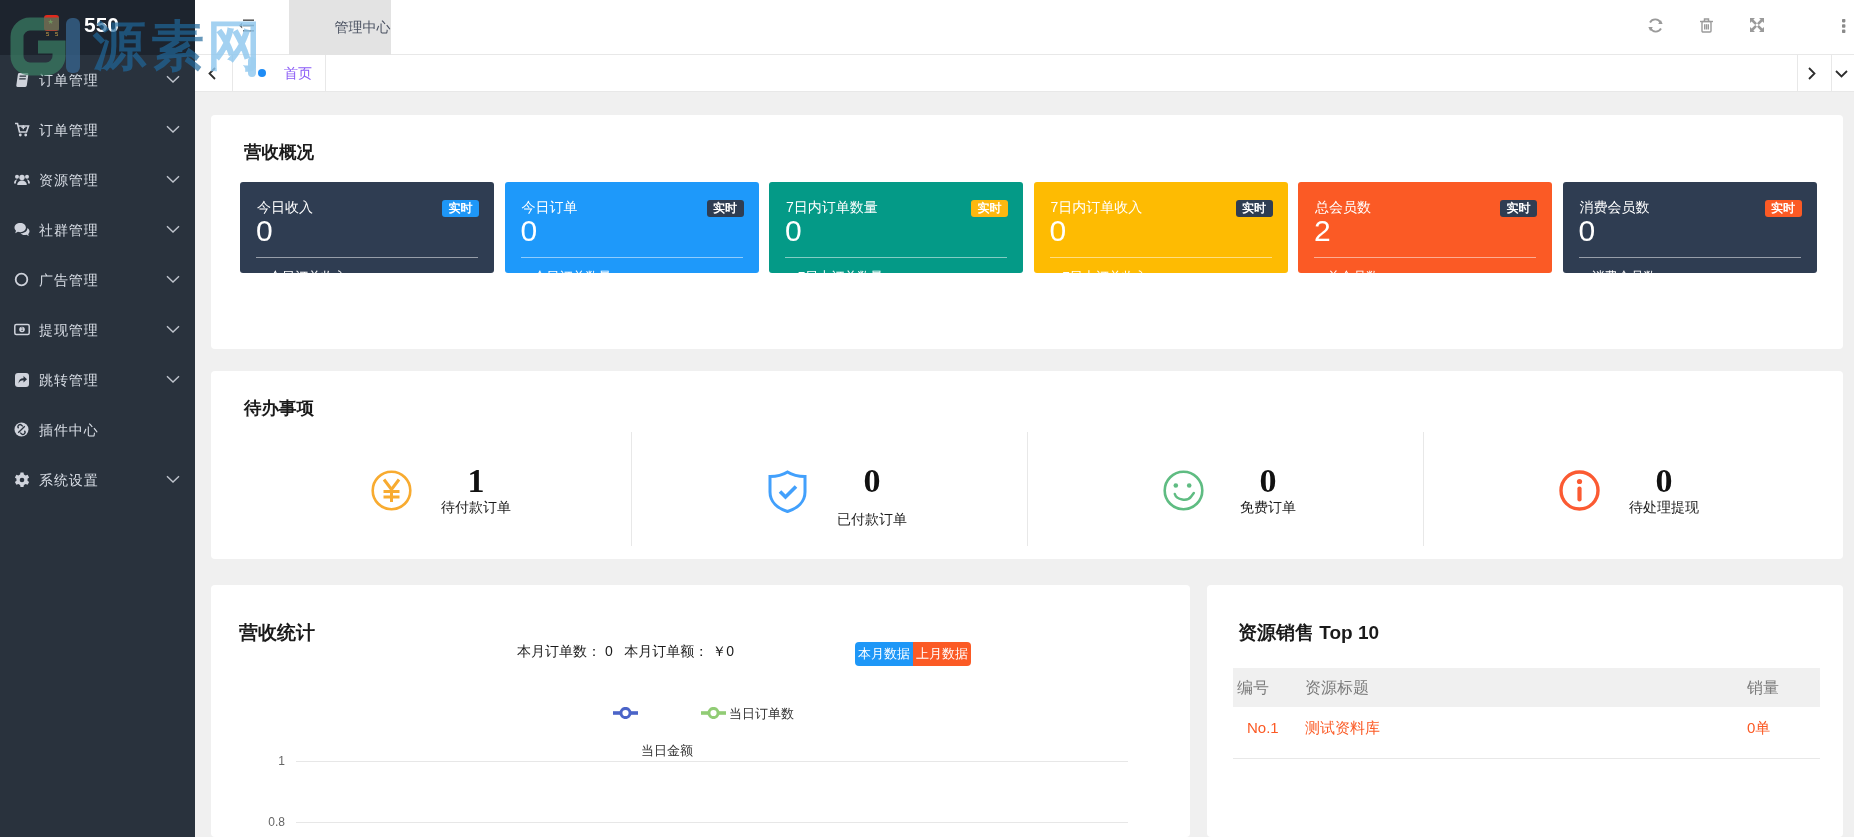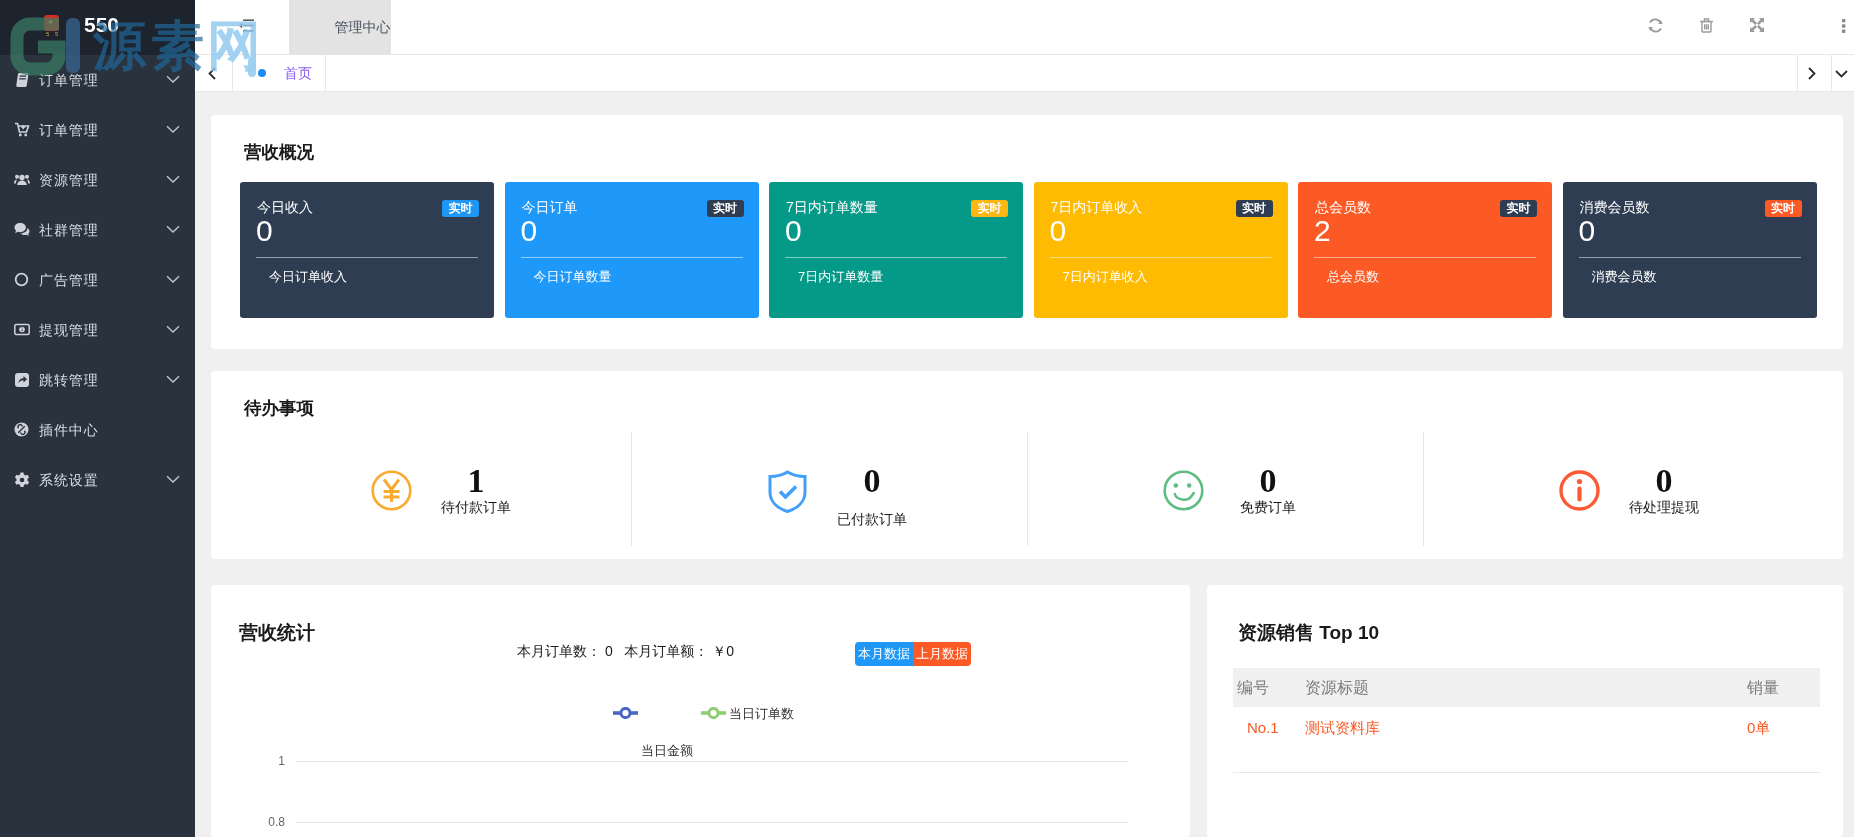--- a/index.html
+++ b/index.html
@@ -22,37 +22,37 @@
 
 #tagbar{left:195px;top:55px;width:1659px;height:37px;background:#fff;border-bottom:1px solid #e8e8e8;}
 .tcell{position:absolute;top:0;height:36px;}
 #taghome{left:37px;width:94px;border-left:1px solid #e8e8e8;border-right:1px solid #e8e8e8;}
 #tagdot{position:absolute;left:25px;top:14px;width:8px;height:8px;border-radius:50%;background:#1e8cf5;}
 #taghometxt{position:absolute;left:39px;top:10px;font-size:14px;color:#8b5cf6;line-height:16px;margin-left:12px;}
 
 .panel{background:#fff;border-radius:4px;}
 .ptitle{position:absolute;font-weight:bold;color:#1a1a1a;text-align:center;}
 
-.scard{position:absolute;top:67px;width:254px;height:136px;border-radius:3px;color:#fff;}
+.scard{position:absolute;top:67px;width:254px;height:91px;border-radius:3px;color:#fff;}
 .scard .t{position:absolute;left:17px;top:17px;font-size:14px;line-height:16px;}
 .scard .badge{position:absolute;right:15px;top:18px;width:37px;height:17px;border-radius:3px;font-size:12px;font-weight:bold;text-align:center;line-height:17px;color:#fff;}
 .scard .num{position:absolute;left:16px;top:33px;font-size:30px;line-height:32px;}
 .scard .hr{position:absolute;left:16px;top:75px;width:222px;height:1px;background:rgba(255,255,255,0.5);}
 .scard .ft{position:absolute;left:29px;top:87px;font-size:13px;line-height:15px;}
 
 .vsep{position:absolute;top:61px;width:1px;height:114px;background:#e8e8e8;}
 .todoicon{position:absolute;top:99px;}
 .todonum{position:absolute;top:92px;width:120px;text-align:center;font-family:"Liberation Serif",serif;font-weight:bold;font-size:34px;line-height:36px;color:#111;}
 .todolbl{position:absolute;top:128px;width:160px;text-align:center;font-size:14px;line-height:16px;color:#1a1a1a;}
 
 .axlabel{position:absolute;width:40px;text-align:right;font-size:12px;color:#666;line-height:12px;}
 .gline{position:absolute;left:85px;width:832px;height:1px;background:#e7e7e7;}
 
 #thead{position:absolute;left:26px;top:83px;width:587px;height:39px;background:#f0f0f0;color:#7b7b7b;font-size:16px;line-height:39px;}
-#trow{position:absolute;left:26px;top:122px;width:587px;height:66px;border-bottom:1px solid #e8e8e8;color:#fb5a25;font-size:15px;line-height:42px;}
+#trow{position:absolute;left:26px;top:122px;width:587px;height:52px;border-bottom:1px solid #e8e8e8;color:#fb5a25;font-size:15px;line-height:42px;}
 </style>
 </head>
 <body>
 <div class="abs" id="sidebar"></div>
 <div class="abs" id="logobar"></div>
 <div class="abs" id="logoicon">
     <span>★</span>
   </div>
 <div class="abs" id="logo55">5 5</div>
 <div class="abs" id="logo550">550</div>

